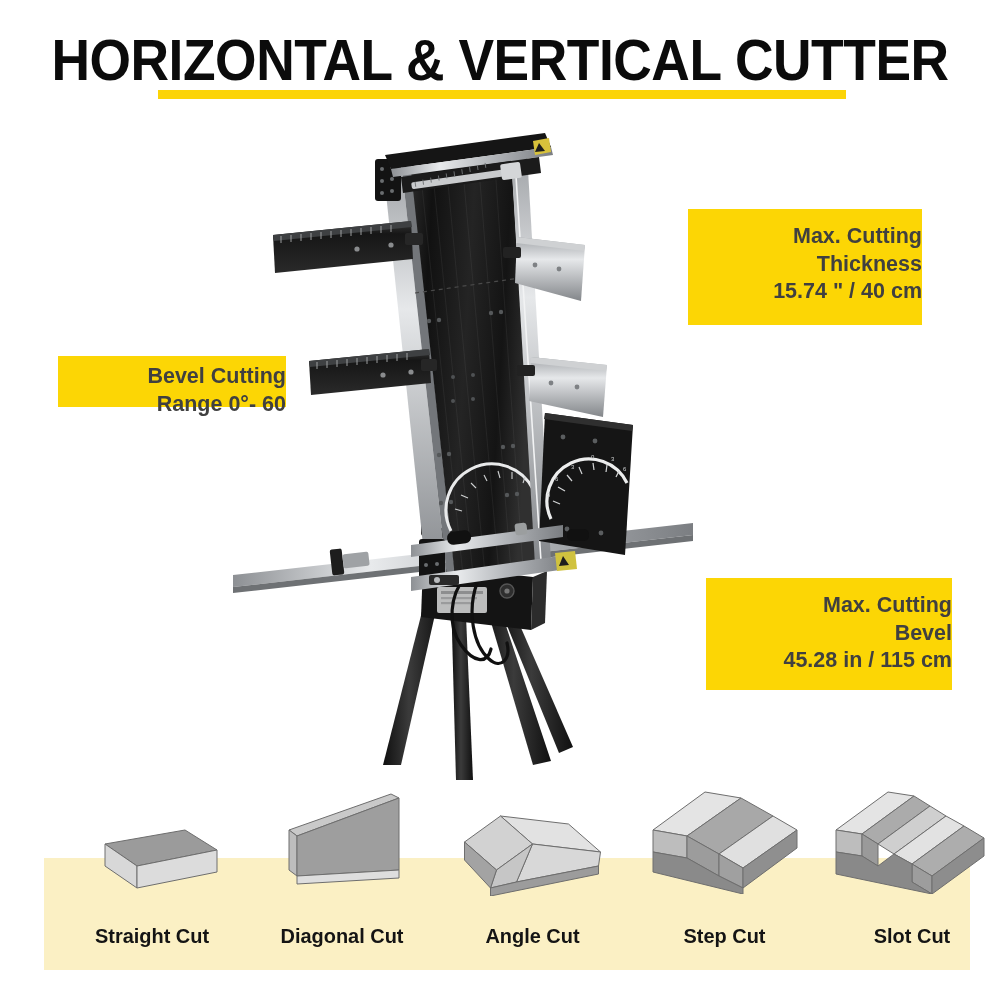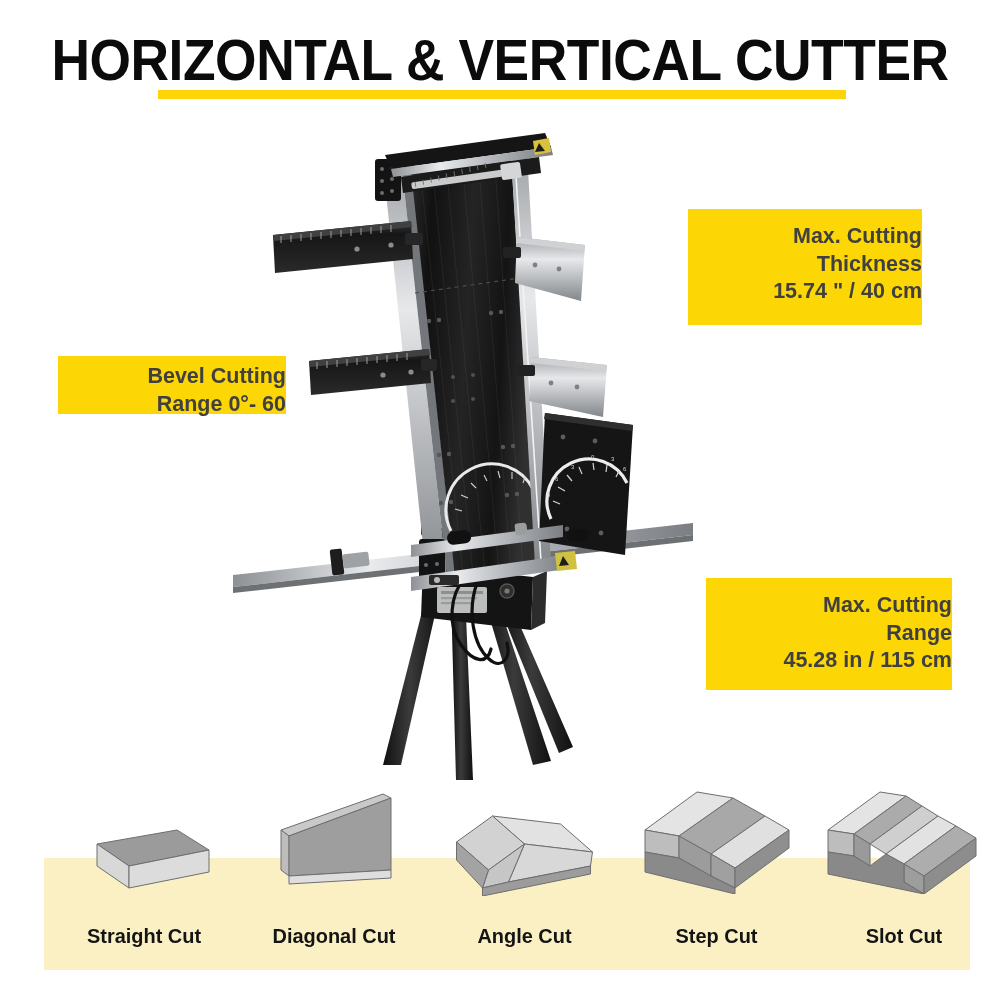--- a/index.html
+++ b/index.html
@@ -34,33 +34,33 @@
     position:absolute;
     background:#FCD605;
     color:#404040;
     font-weight:bold;
     line-height:1.28;
     box-sizing:border-box;
     text-align:right;
   }
   .callout span{display:block;white-space:nowrap;}
   #callout-thickness{left:688px;top:209px;width:234px;height:116px;padding:14px 0 0 20px;font-size:21.5px;}
-  #callout-bevel{left:58px;top:356px;width:228px;height:58px;padding:7px 0 0 22px;font-size:21.5px;}
+  #callout-bevel{left:58px;top:356px;width:228px;height:51px;padding:7px 0 0 22px;font-size:21.5px;}
   #callout-length{left:706px;top:578px;width:246px;height:112px;padding:14px 0 0 20px;font-size:21.5px;}
 
   
   #machine{position:absolute;left:215px;top:125px;width:520px;height:660px;}
   #machine svg{display:block;}
 
   
   #cut-band{
     position:absolute;left:44px;top:858px;width:926px;height:112px;
     background:#FBF0C4;
   }
-  .cut-item{position:absolute;top:0;height:112px;}
+  .cut-item{position:absolute;top:0;height:112px;padding-left:16px;}
   .cut-label{
     position:absolute;bottom:22px;left:0;width:100%;
     text-align:center;
     font-family:"Liberation Sans Narrow","Liberation Sans",sans-serif;
     font-weight:bold;font-size:21px;color:#141414;
     white-space:nowrap;
     transform:scaleX(0.95);
   }
   .cut-shape{position:absolute;left:50%;transform:translateX(-50%);}
   #cut-0{left:0px;width:200px;}
@@ -351,21 +351,21 @@
     <span>15.74 " / 40 cm</span>
   </div>
 
   <div class="callout" id="callout-bevel">
     <span>Bevel Cutting</span>
     <span>Range 0°- 60</span>
   </div>
 
   <div class="callout" id="callout-length">
     <span>Max. Cutting</span>
-    <span>Range</span>
+    <span>Bevel</span>
     <span>45.28 in / 115 cm</span>
   </div>
 
   <div id="cut-band">
 
     <div class="cut-item" id="cut-0">
       <div class="cut-shape">
         <svg width="150" height="90" viewBox="0 0 150 90">
           <polygon points="28,34 108,20 140,40 60,56" fill="#9b9b9b" stroke="#6e6e6e" stroke-width="1"></polygon>
           <polygon points="28,34 60,56 60,78 28,56" fill="#d8d8d8" stroke="#6e6e6e" stroke-width="1"></polygon>

